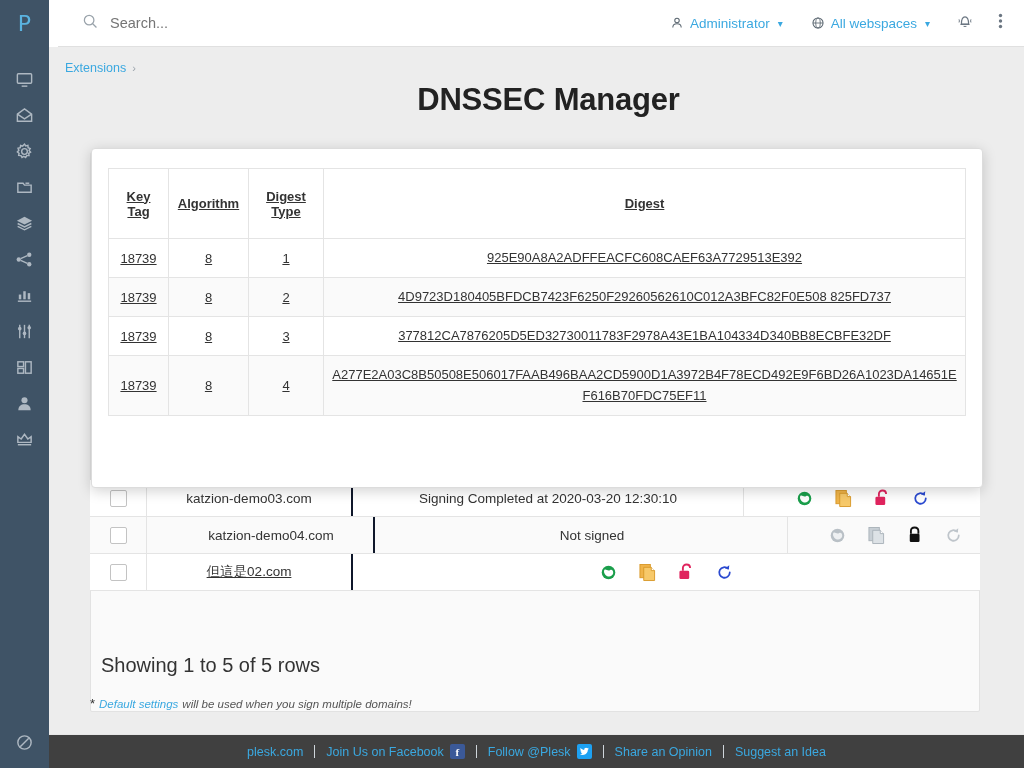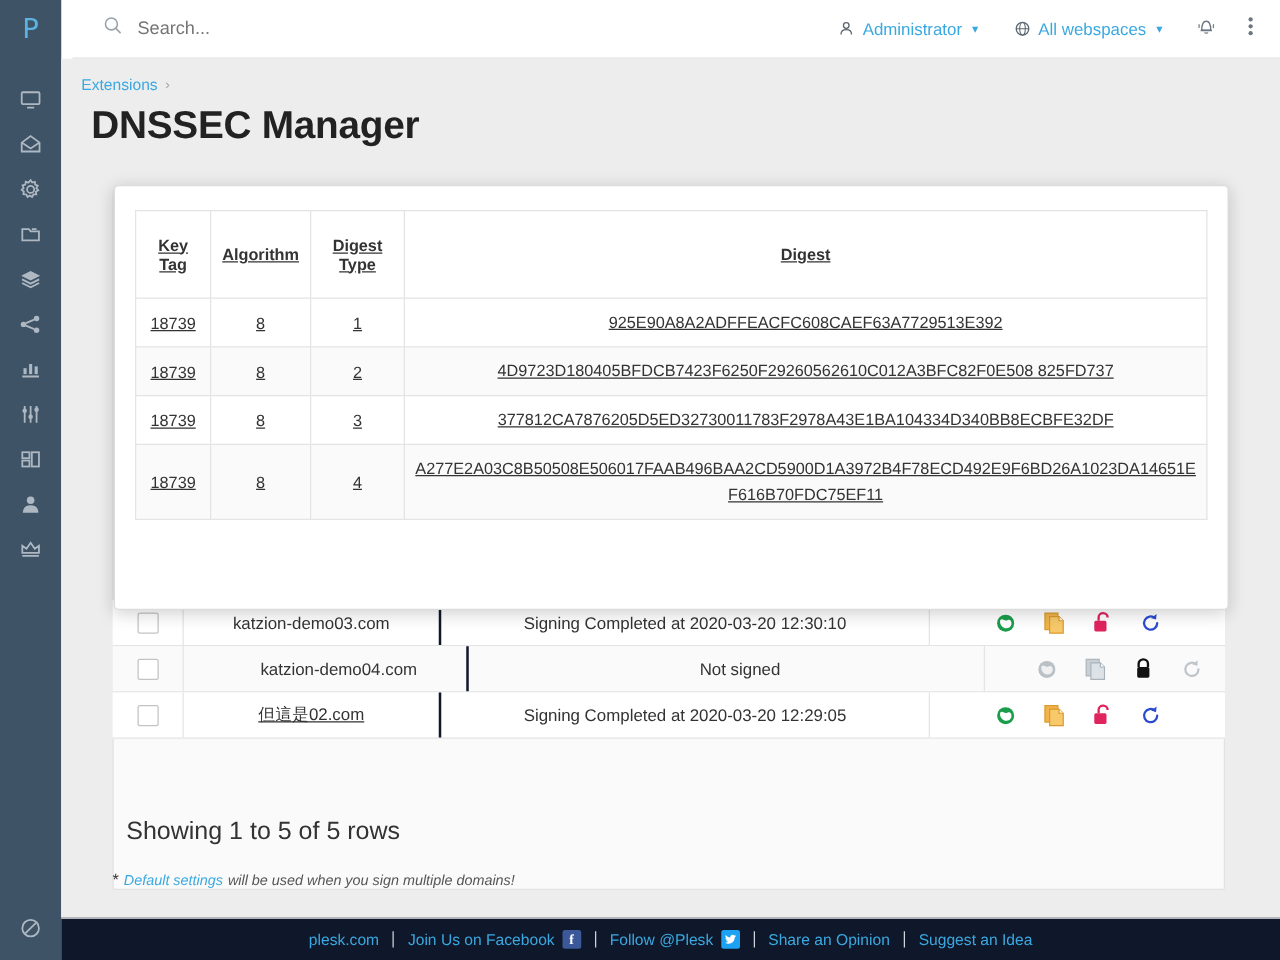--- a/index.html
+++ b/index.html
@@ -61,21 +61,21 @@
     background: #ededed;
   }
   .breadcrumb {
     padding: 14px 0 0 16px; font-size: 12.5px; color: #3aa8e0;
     display: flex; align-items: center; gap: 6px;
   }
   .breadcrumb .crumb { cursor: pointer; }
   .breadcrumb .sep { color: #9aa3ab; font-size: 11px; }
   .pagetitle {
     margin: 7px 0 0 24px; font-size: 31px; font-weight: bold; color: #222;
-    letter-spacing: -0.2px; font-family: "Liberation Sans", sans-serif;
+    letter-spacing: -0.2px; font-family: "Liberation Sans", sans-serif; text-align: center;
   }
   .version {
     position: absolute; left: 338px; top: 121px;
     font-size: 12px; font-style: italic; font-weight: bold; color: #3aa8e0;
   }
 
   
   .panel {
     position: absolute; left: 41px; top: 105px; width: 890px; height: 560px;
     background: #fafafa; border: 1px solid #e2e2e2; border-radius: 2px;
@@ -119,21 +119,21 @@
   .defnote {
     position: absolute; left: 41px; top: 649px; font-size: 11.5px; color: #555;
     font-style: italic; display: flex; align-items: baseline; gap: 4px;
   }
   .defnote .star { font-style: normal; font-size: 13px; color: #333; }
   .defnote a { color: #3aa8e0; text-decoration: none; cursor: pointer; }
 
   
   .footer {
     position: absolute; left: 49px; top: 734px; width: 975px; height: 34px;
-    background: #0f172a; border-top: 1px solid #e7e7e7;
+    background: #404040; border-top: 1px solid #e7e7e7;
     display: flex; align-items: center; justify-content: center;
     font-size: 12.5px;
   }
   .footer .fl { color: #3aa8e0; cursor: pointer; display: flex; align-items: center; gap: 6px; padding: 0 11px; }
   .footer .fsep { width: 1px; height: 13px; background: #cfd5da; }
   .fbadge { width: 15px; height: 15px; border-radius: 2px; background: #3b5998; color: #fff;
             font-size: 11px; font-weight: bold; display: flex; align-items: center; justify-content: center;
             font-family: "Liberation Serif", serif; }
   .twbadge { width: 15px; height: 15px; border-radius: 2px; background: #1da1f2;
              display: flex; align-items: center; justify-content: center; }
@@ -447,21 +447,20 @@
         </div>
       </div>
 
       <div class="drow">
         <div class="c-chk">
           <div class="chk"></div>
         </div>
         <div class="c-dom">
           <span class="uline">但這是02.com</span>
         </div>
-        <div class="c-st">Signing Completed at 2020-03-20 12:29:05</div>
         <div class="c-act">
           <span class="ai">
             <svg width="17" height="17" viewBox="0 0 20 20">
                 <circle cx="10" cy="10" r="8" fill="#1a9e4b"></circle>
                 <path d="M5 7 C7 5 9 9 12 7 C14 6 16 8 15.5 11 C15 14 11 16 8 14 C6 13 4 10 5 7 Z" fill="#fff"></path>
               </svg>
           </span>
           <span class="ai">
             <svg width="17" height="19" viewBox="0 0 18 20">
                 <rect x="1" y="1.5" width="11" height="14" fill="#f0b44a" stroke="#d99a2b" stroke-width="1"></rect>

